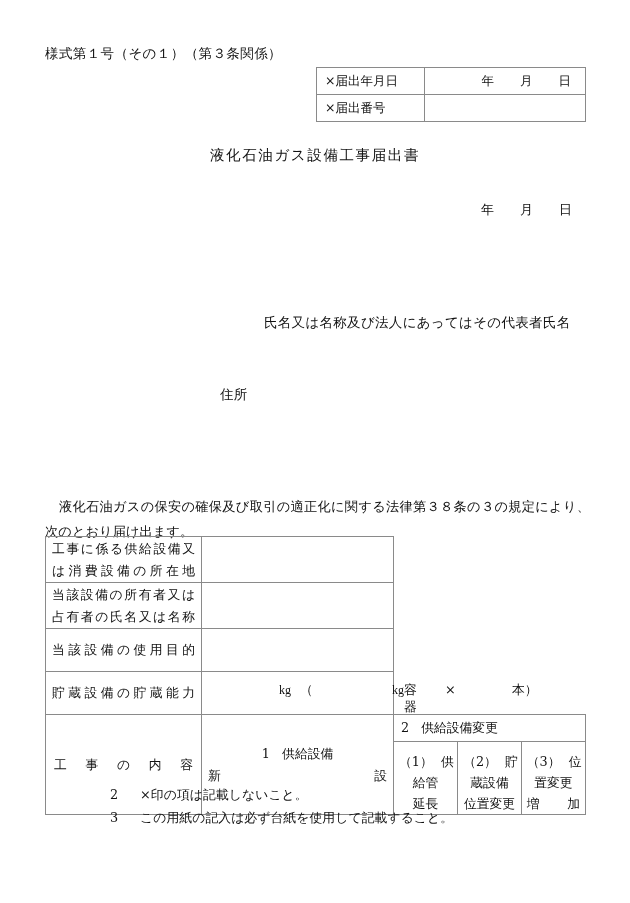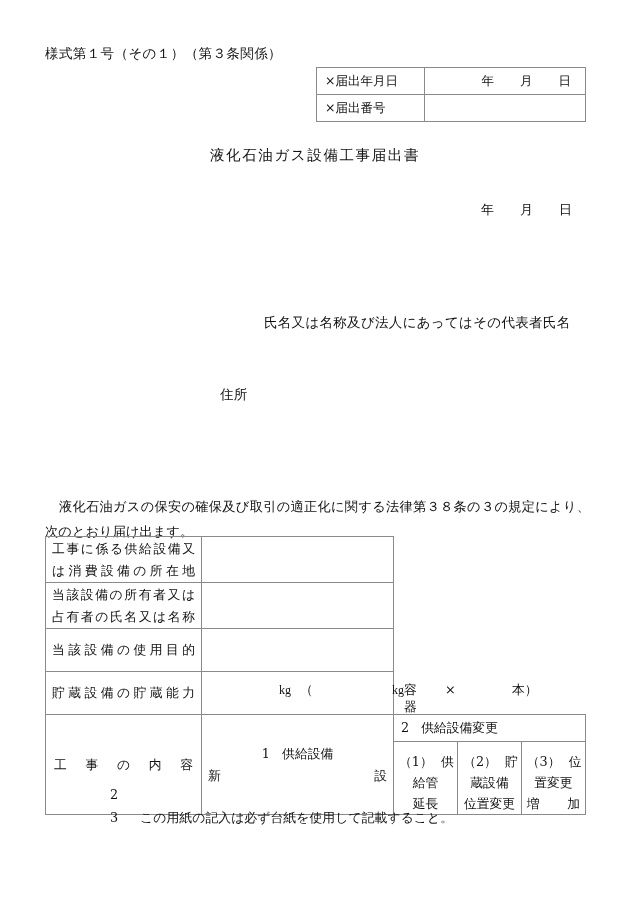--- a/index.html
+++ b/index.html
@@ -357,20 +357,21 @@
             </table>
       </td>
     </tr>
   </tbody>
     </table>
 
   <div class="abs" id="notes">
     <div class="note-row jp">
       <span class="note-head"></span>
       <span class="note-num">2</span>
+      <span class="note-text">×印の項は記載しないこと。</span>
     </div>
     <div class="note-row jp">
       <span class="note-head"></span>
       <span class="note-num">3</span>
       <span class="note-text">この用紙の記入は必ず台紙を使用して記載すること。</span>
     </div>
   </div>
 
 </div>
 

